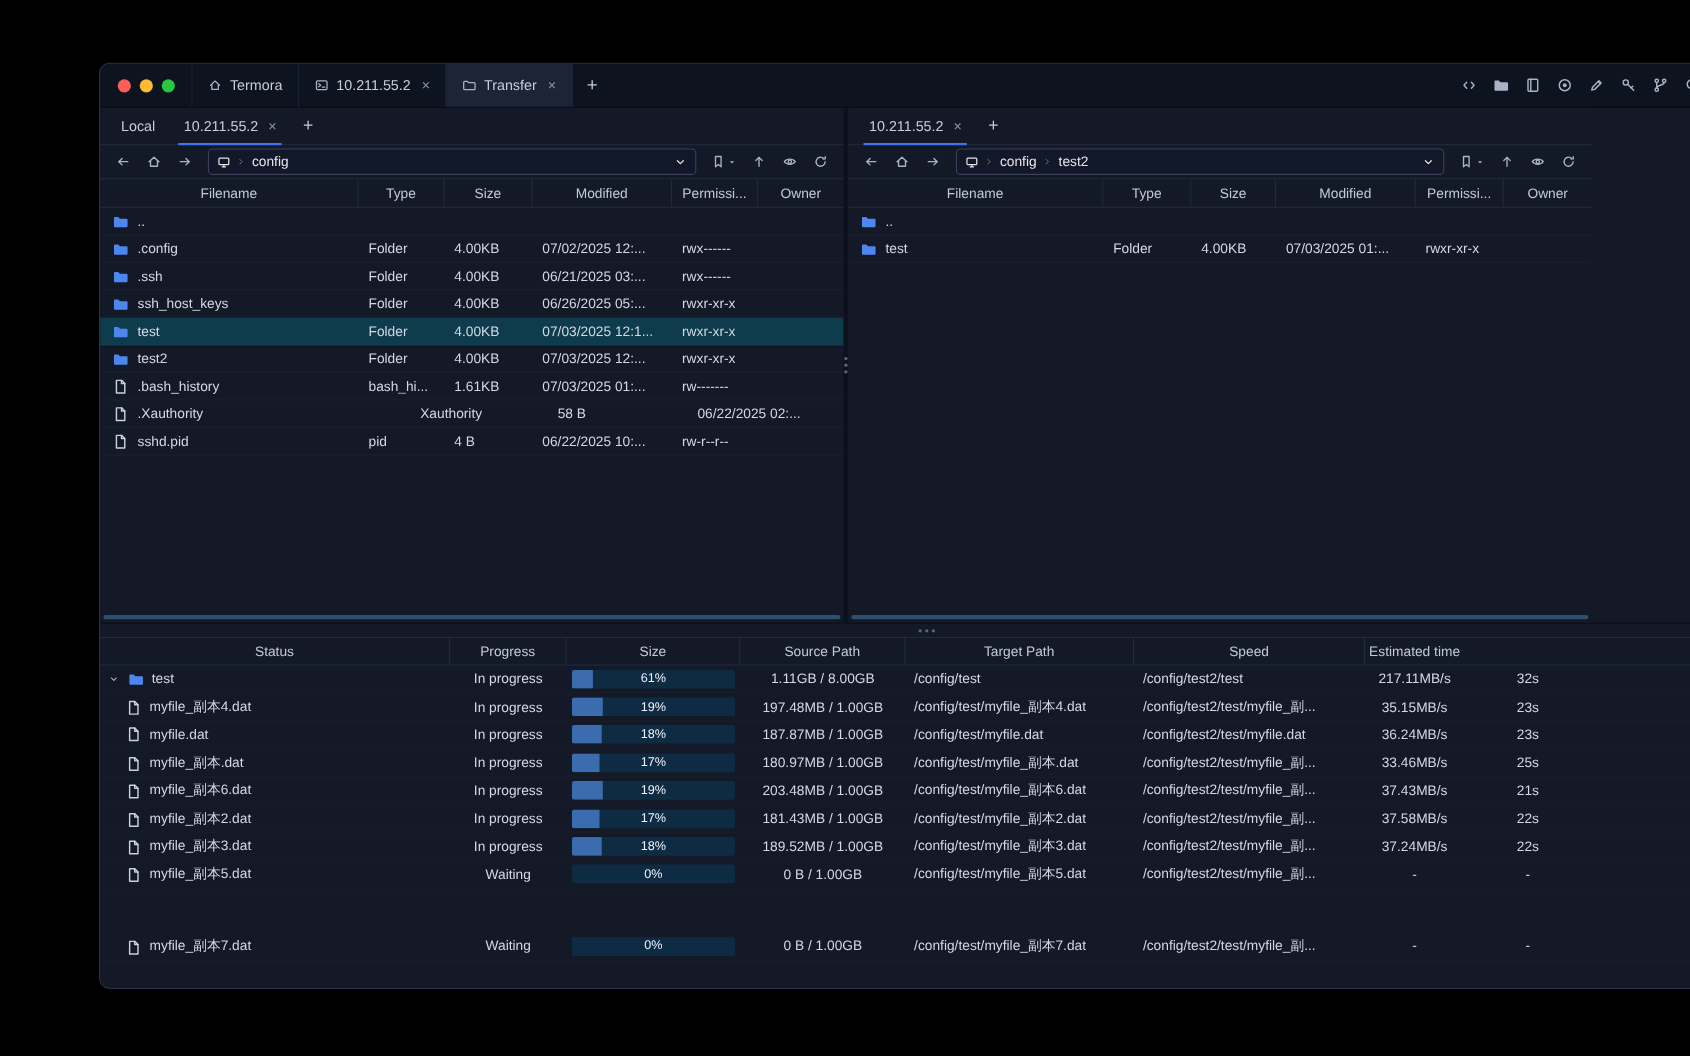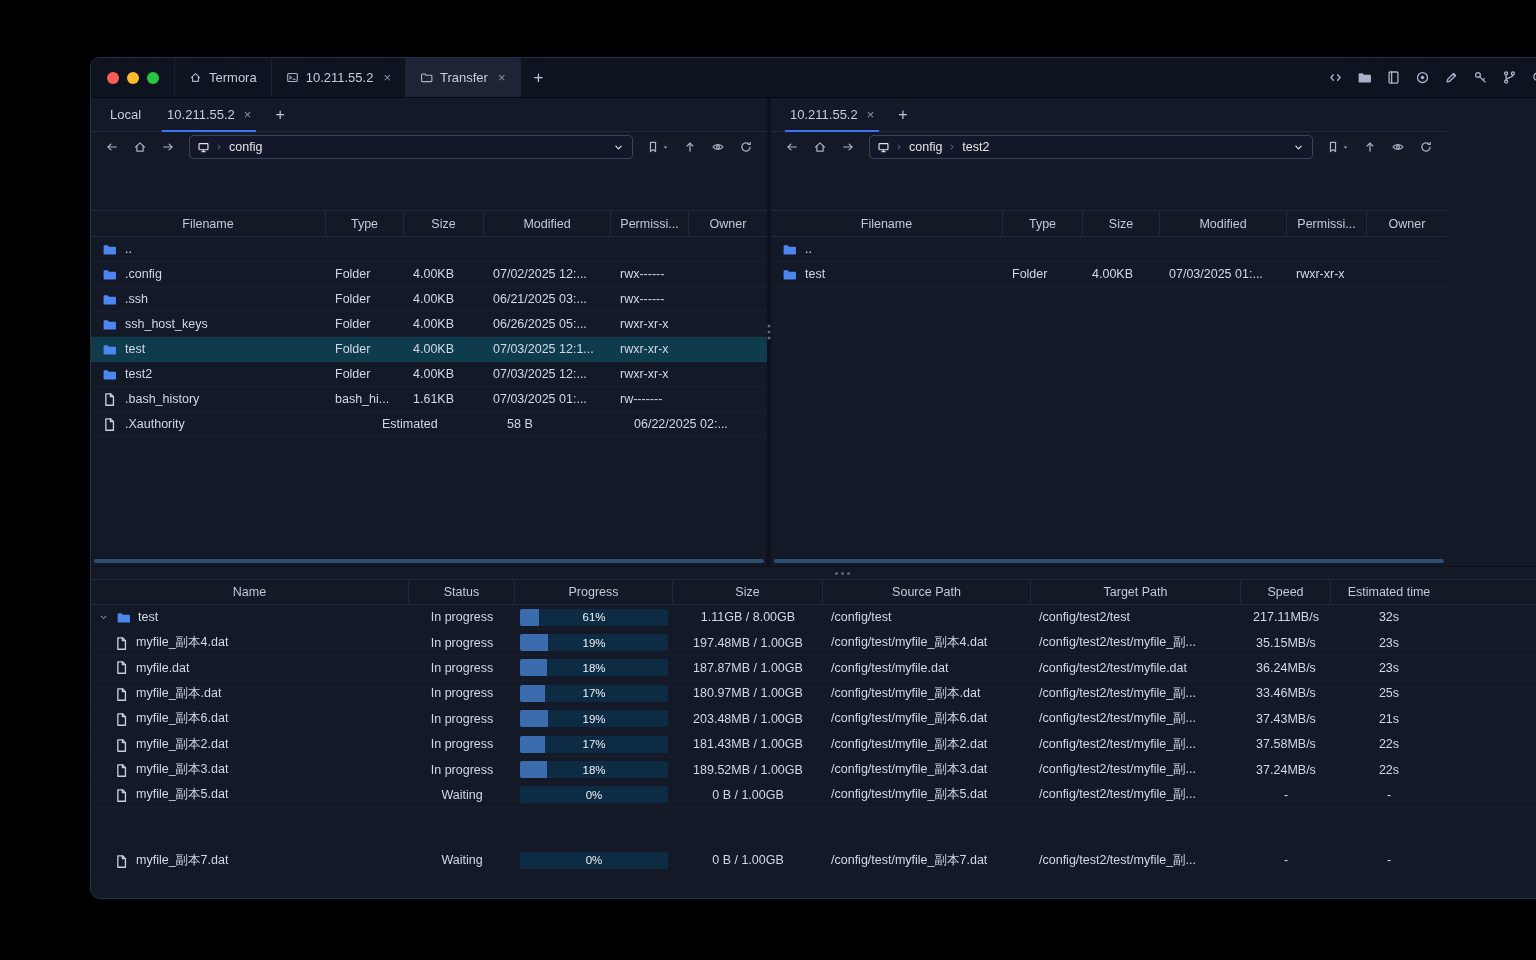--- a/index.html
+++ b/index.html
@@ -52,21 +52,21 @@
   .navbtn { width:26px; height:24px; display:flex; align-items:center; justify-content:center; border-radius:4px; }
   .pathbox { flex:1; min-width:0; height:24px; margin:0 6px; border:1px solid #3a4158;
     border-radius:4px; display:flex; align-items:center; gap:4px; padding:0 7px;
     font-size:12.5px; color:#e5e5e5; background:#12172a; }
   .pathbox .psep { color:#707a92; display:flex; }
   .pathbox .seg { padding:0 1px; }
   .pathbox .spacer { flex:1; }
   .bookmarkbtn { display:flex; align-items:center; gap:1px; padding:0 5px; height:24px; }
 
   .thead { display:grid; height:27px; flex:0 0 27px; border-top:1px solid #222840;
-    border-bottom:1px solid #222840; font-size:12.5px; color:#c2c9d8;margin-top:48px; }
+    border-bottom:1px solid #222840; font-size:12.5px; color:#c2c9d8; }
   .th { display:flex; align-items:center; justify-content:center; border-right:1px solid #222840; min-width:0; }
   .th:last-child { border-right:none; }
 
   .rowsarea { flex:1; min-height:0; overflow:hidden; }
   .frow { display:grid; height:25px; align-items:center; font-size:12.5px; color:#d2d8e4;
     border-bottom:1px solid rgba(125,135,165,.06); }
   .frow.selected { background:var(--selected-row,#0e3c4d); }
   .cell { padding:0 9px; white-space:nowrap; overflow:hidden; text-overflow:ellipsis; min-width:0; }
   .ncell { display:flex; align-items:center; gap:8px; padding-left:11px; }
   .ic-folder { color:var(--folder-icon,#4e86f0); display:flex; }
@@ -448,24 +448,40 @@
           <div class="frow" style="grid-template-columns: 235px 78px 80px 127px 78px 78px; gap: 47px;">
             <div class="cell ncell">
               <span class="icon ic-file">
                 <svg width="15" height="15" viewBox="0 0 16 16" fill="none" stroke="currentColor" stroke-width="1.4" stroke-linecap="round" stroke-linejoin="round">
                   <path d="M4.1 1.9h5L12.2 5v9.1H4.1z"></path>
                   <path d="M9 1.9V5h3.2"></path>
                 </svg>
               </span>
               <span>.Xauthority</span>
             </div>
-            <div class="cell">Estimated</div>
+            <div class="cell">Xauthority</div>
             <div class="cell">58 B</div>
             <div class="cell">06/22/2025 02:...</div>
             <div class="cell">rw-------</div>
+            <div class="cell"></div>
+          </div>
+          <div class="frow" style="grid-template-columns: 235px 78px 80px 127px 78px 78px;">
+            <div class="cell ncell">
+              <span class="icon ic-file">
+                <svg width="15" height="15" viewBox="0 0 16 16" fill="none" stroke="currentColor" stroke-width="1.4" stroke-linecap="round" stroke-linejoin="round">
+                  <path d="M4.1 1.9h5L12.2 5v9.1H4.1z"></path>
+                  <path d="M9 1.9V5h3.2"></path>
+                </svg>
+              </span>
+              <span>sshd.pid</span>
+            </div>
+            <div class="cell">pid</div>
+            <div class="cell">4 B</div>
+            <div class="cell">06/22/2025 10:...</div>
+            <div class="cell">rw-r--r--</div>
             <div class="cell"></div>
           </div>
         </div>
         <div class="hscroll">
           <div class="hthumb"></div>
         </div>
       </section>
     <div class="vsplit">
       <span class="vdots">
           <i></i>
@@ -631,23 +647,20 @@
     <span class="hdots">
         <i></i>
         <i></i>
         <i></i>
       </span>
   </div>
 
   <section class="transfer" id="transfer">
       <div class="t-head" style="grid-template-columns: 318px 106px 158px 150px 208px 210px 90px 116px;">
         <div class="th">
-          <span>Name</span>
-        </div>
-        <div class="th">
           <span>Status</span>
         </div>
         <div class="th">
           <span>Progress</span>
         </div>
         <div class="th">
           <span>Size</span>
         </div>
         <div class="th">
           <span>Source Path</span>

